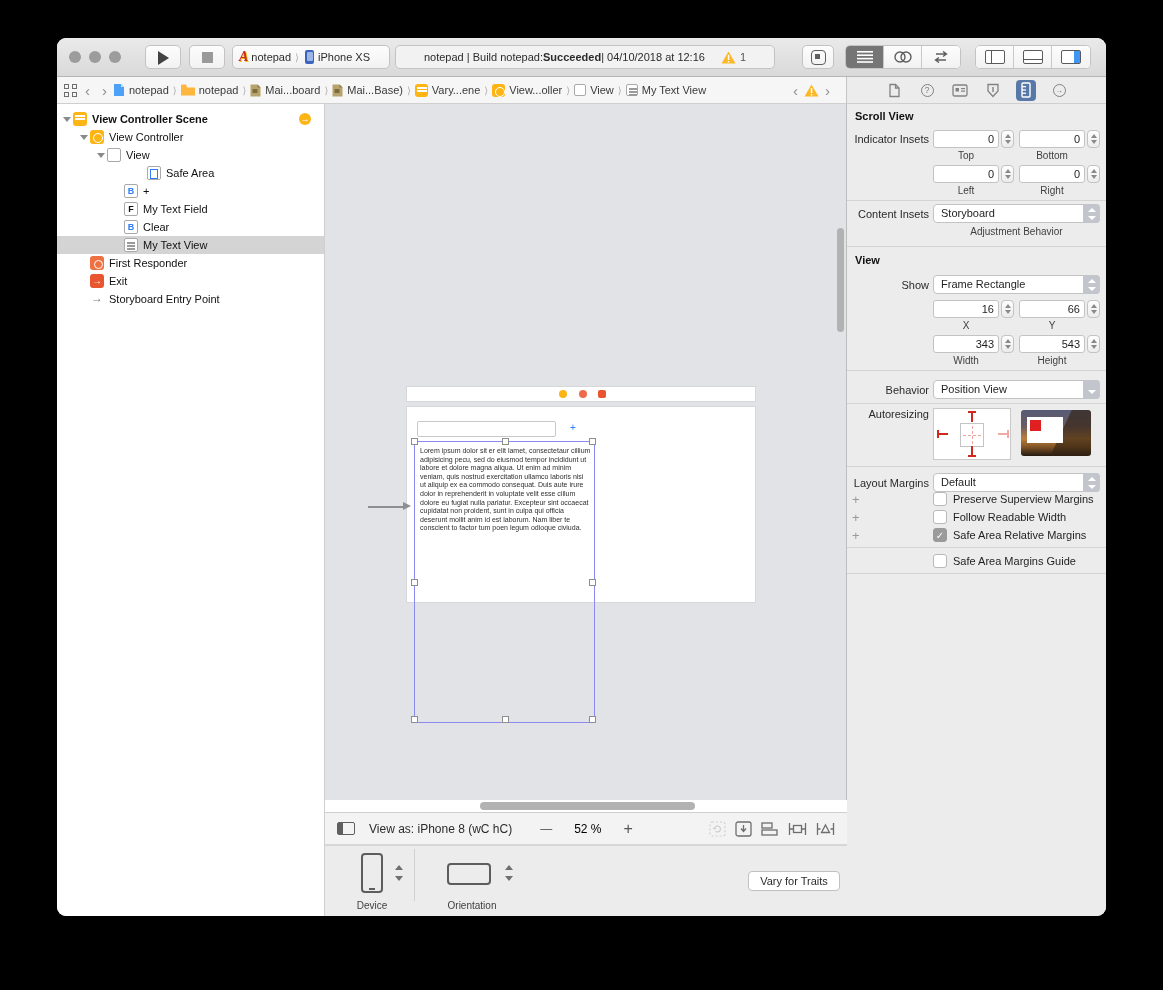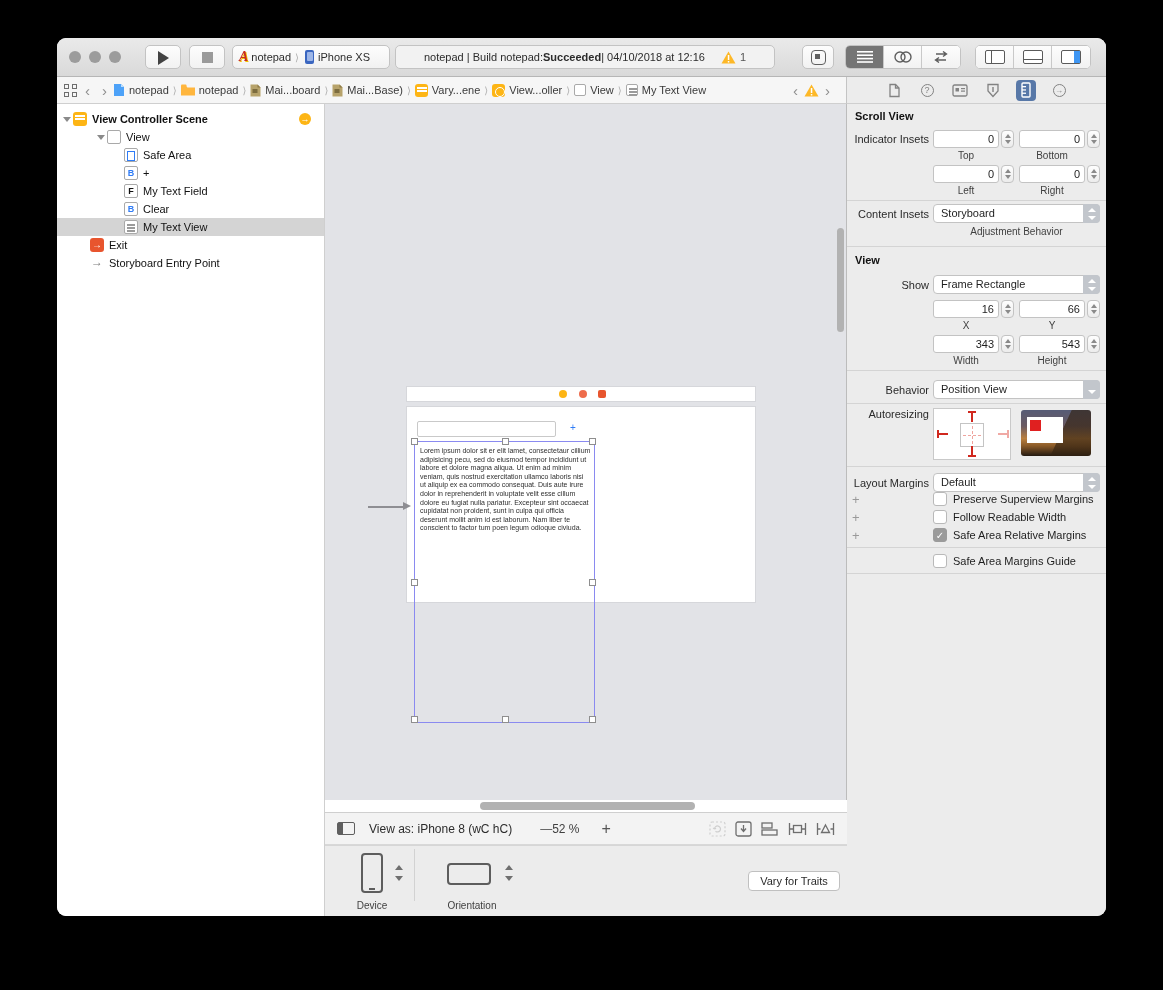--- a/index.html
+++ b/index.html
@@ -372,26 +372,31 @@
   </div>
 
   <div class="outline">
     <div style="padding-top:6px">
       <div class="orow" style="padding-left:4px">
         <span class="disc open"></span>
         <span class="oicon ic-scene"></span>
         <span style="font-weight:bold">View Controller Scene</span>
         <span class="scene-badge">→</span>
       </div>
+      <div class="orow" style="padding-left:21px">
+        <span class="disc open"></span>
+        <span class="oicon ic-vc"></span>
+        <span>View Controller</span>
+      </div>
       <div class="orow" style="padding-left:38px">
         <span class="disc open"></span>
         <span class="oicon ic-view"></span>
         <span>View</span>
       </div>
-      <div class="orow" style="padding-left:55px">
+      <div class="orow" style="padding-left:78px">
         <span class="disc"></span>
         <span class="oicon ic-safe"></span>
         <span>Safe Area</span>
       </div>
       <div class="orow" style="padding-left:55px">
         <span class="disc"></span>
         <span class="oicon ic-letter blue">B</span>
         <span>+</span>
       </div>
       <div class="orow" style="padding-left:55px">
@@ -401,20 +406,25 @@
       </div>
       <div class="orow" style="padding-left:55px">
         <span class="disc"></span>
         <span class="oicon ic-letter blue">B</span>
         <span>Clear</span>
       </div>
       <div class="orow sel" style="padding-left:55px">
         <span class="disc"></span>
         <span class="oicon ic-tv"></span>
         <span>My Text View</span>
+      </div>
+      <div class="orow" style="padding-left:21px">
+        <span class="disc"></span>
+        <span class="oicon ic-fr"></span>
+        <span>First Responder</span>
       </div>
       <div class="orow" style="padding-left:21px">
         <span class="disc"></span>
         <span class="oicon ic-exit">→</span>
         <span>Exit</span>
       </div>
       <div class="orow" style="padding-left:21px">
         <span class="disc"></span>
         <span class="oicon ic-arrow">→</span>
         <span>Storyboard Entry Point</span>
@@ -451,21 +461,21 @@
 
     <span class="vscroll"></span>
     <div class="hscroll-strip">
       <span class="hscroll"></span>
     </div>
 
     <div class="cv-toolbar">
       <span class="outline-toggle"></span>
       <span>View as: iPhone 8 (wC hC)</span>
       <span class="zoomctl" style="margin-left:28px">—</span>
-      <span style="color:#404040">52 %</span>
+      <span style="margin-left:22px; color:#000000">52 %</span>
       <span class="zoomctl" style="margin-left:22px; font-size:16px">+</span>
       <span class="cv-icons">
         <svg class="mini-svg" width="17" height="16" viewBox="0 0 17 16">
             <rect x="1" y="1" width="15" height="14" rx="2" fill="none" stroke="#cfcfcf" stroke-width="1.2" stroke-dasharray="2 2"></rect>
             <path d="M5.5 8 a3 3 0 1 1 1 2.2 M5.5 8 l-1.4 -1 M5.5 8 l1.6 -0.6" fill="none" stroke="#cfcfcf" stroke-width="1.2"></path>
           </svg>
         <svg class="mini-svg" width="17" height="16" viewBox="0 0 17 16">
             <rect x="1" y="1" width="15" height="14" rx="2" fill="none" stroke="#6e6e6e" stroke-width="1.3"></rect>
             <path d="M8.5 4 v6 M6 7.5 l2.5 3 l2.5 -3" fill="none" stroke="#6e6e6e" stroke-width="1.3"></path>
           </svg>

